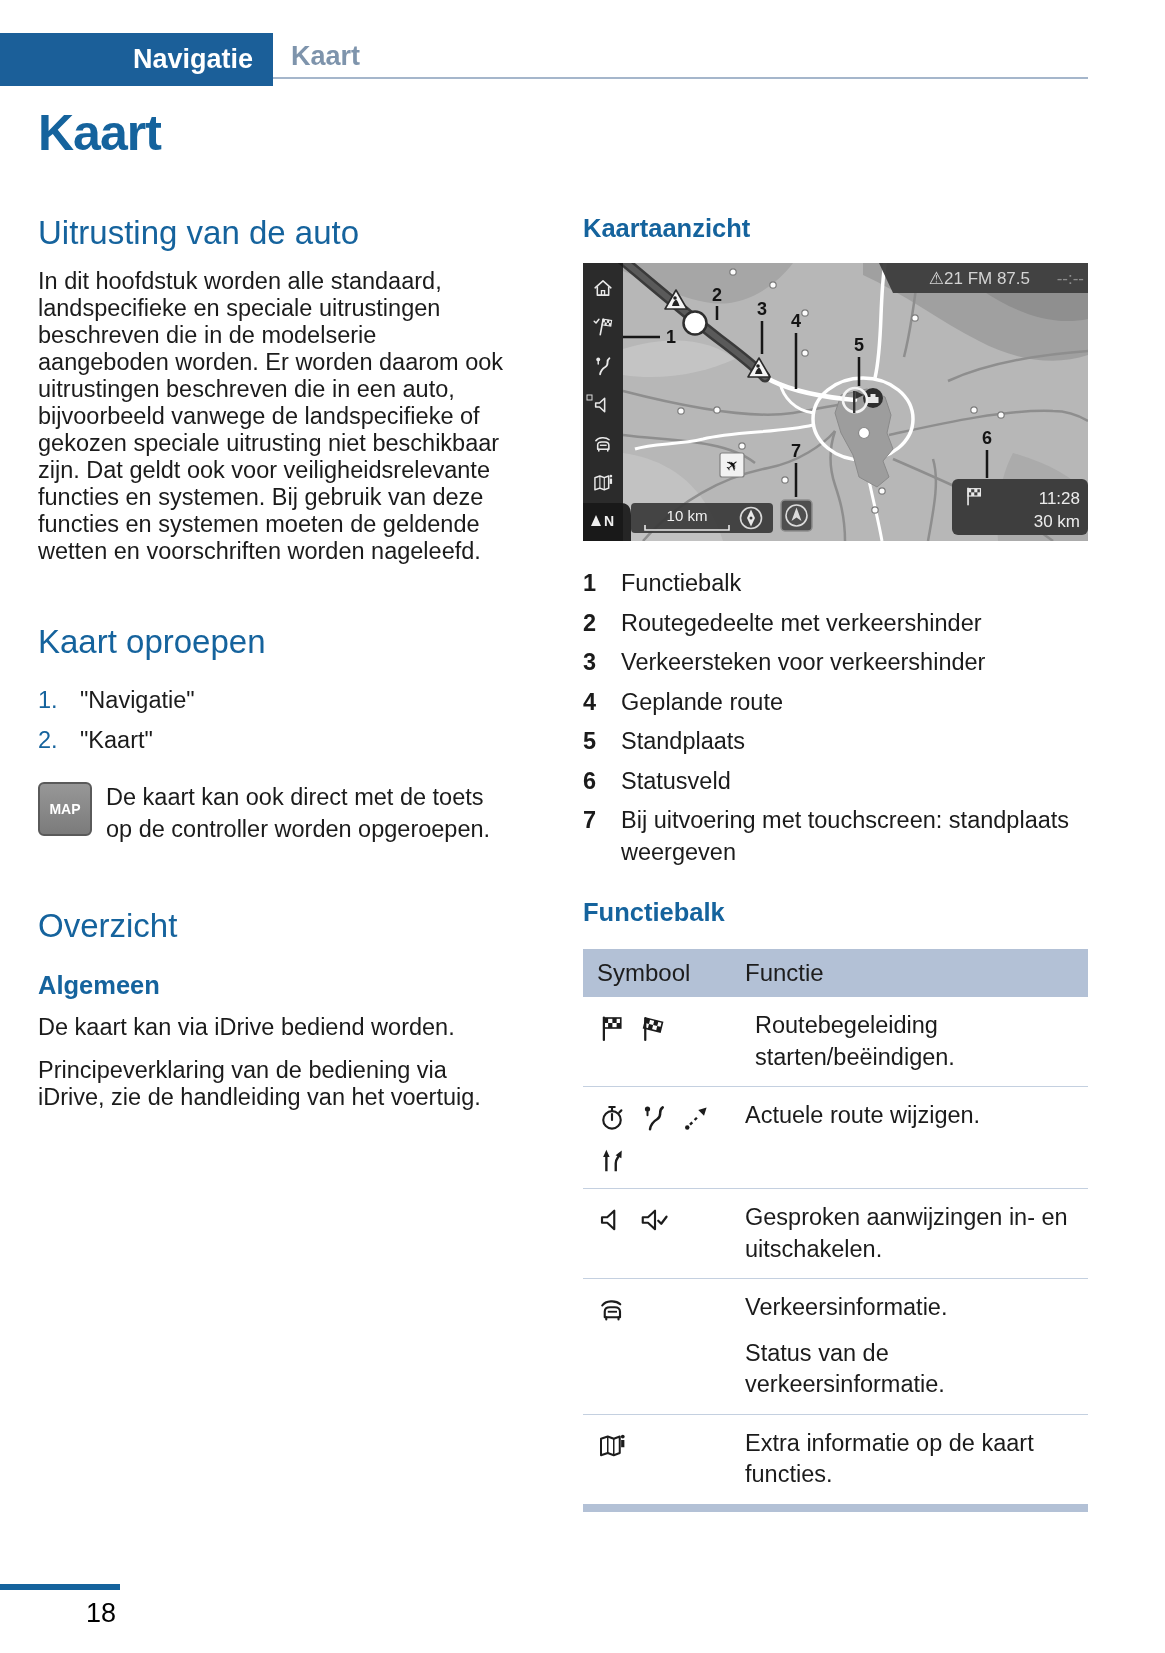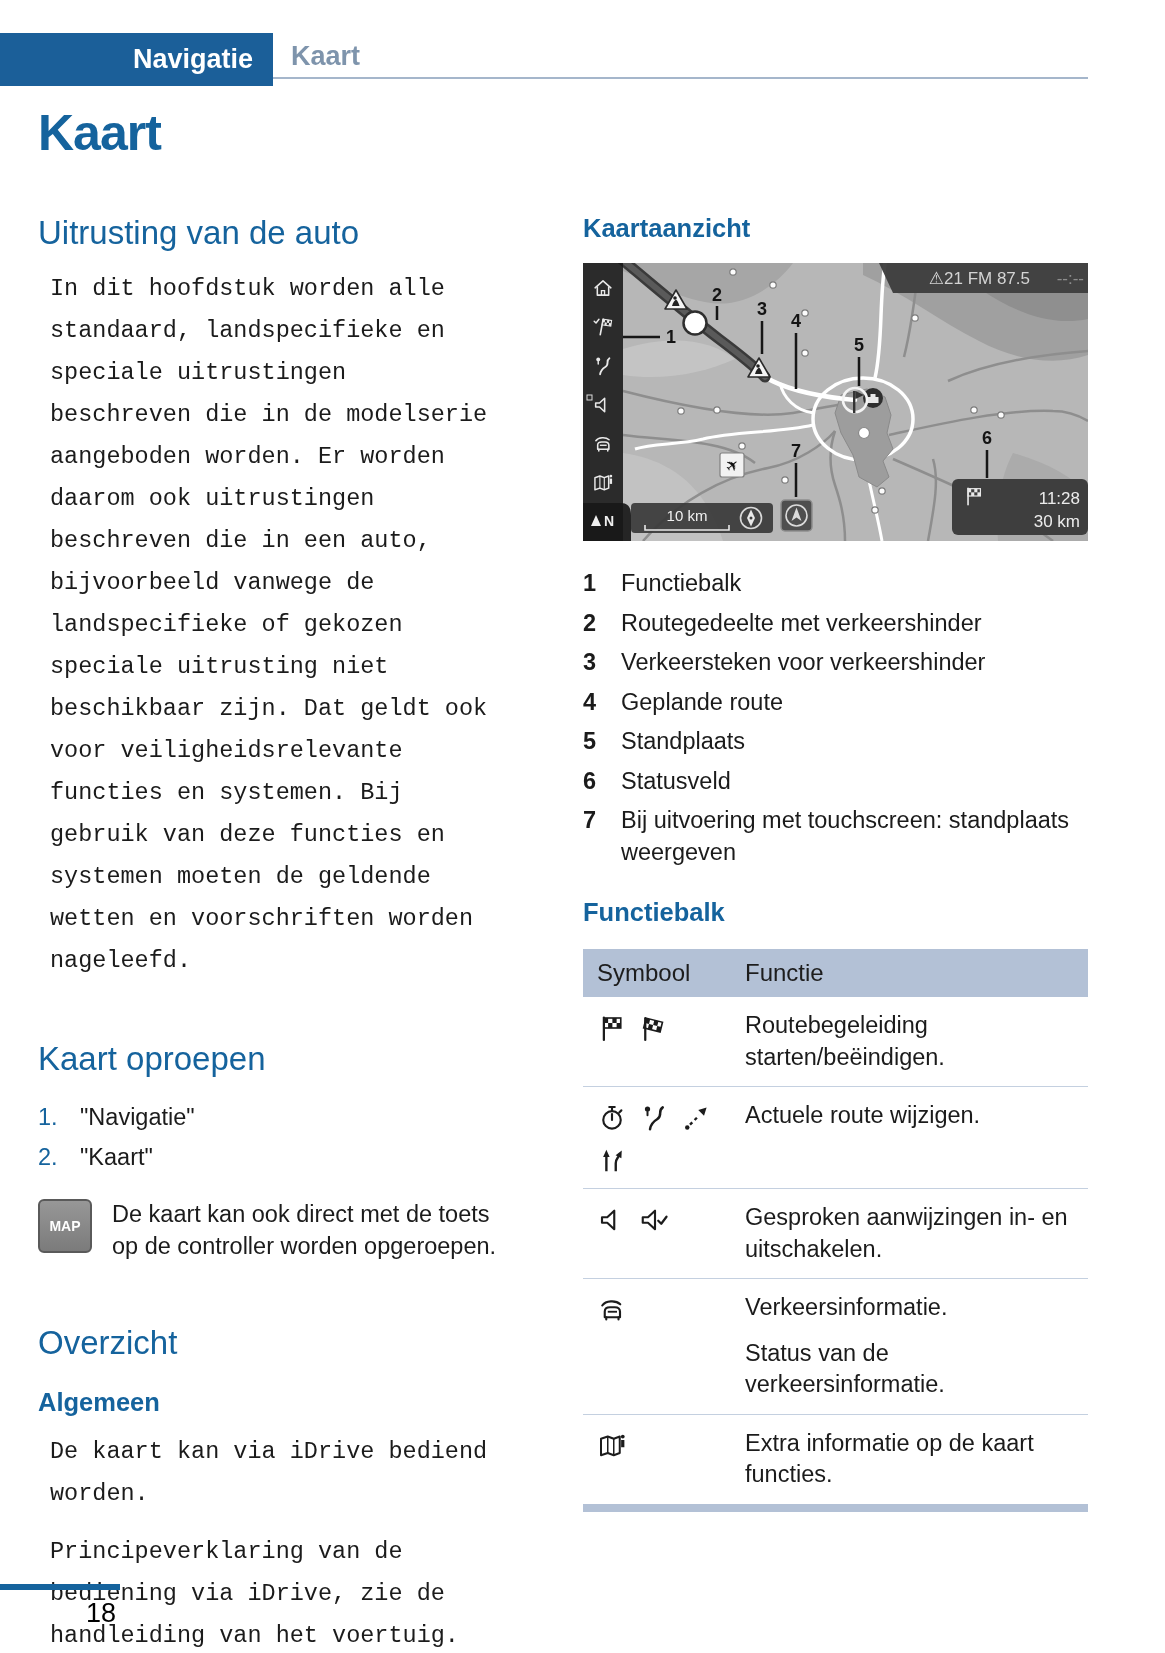--- a/index.html
+++ b/index.html
@@ -11,46 +11,46 @@
            padding-right:20px;box-sizing:border-box;font-weight:bold;font-size:27px;}
   .tab-section{position:absolute;left:291px;top:41px;font-weight:bold;font-size:27px;color:#7E94AC;}
   .header-rule{position:absolute;left:273px;top:77px;width:815px;height:2px;background:#A5B6CB;}
   .page-title{position:absolute;left:38px;top:104px;font-size:50px;font-weight:bold;
               color:#15639D;letter-spacing:-1px;}
   
   .col-left{position:absolute;left:38px;top:214px;width:470px;}
   .col-right{position:absolute;left:583px;top:214px;width:505px;}
   h2{font-size:33px;color:#15639D;margin:0 0 16px;font-weight:normal;}
   h3{font-size:25.5px;color:#15639D;margin:0 0 20px;font-weight:bold;}
-  .body-p{font-size:23.5px;line-height:42px;margin:0 12px 16px;font-family:Liberation Mono, monospace;}
+  .body-p{font-size:23.5px;line-height:27px;margin:0 0 16px;}
   .mt-sec{margin-top:58px;}
   .steps{margin-top:24px;}
   .step{display:flex;font-size:23.5px;line-height:31px;margin-bottom:9px;}
   .step .num{width:42px;color:#15639D;flex:none;}
-  .note{display:flex;gap:20px;margin-top:26px;align-items:flex-start;}
+  .note{display:flex;gap:14px;margin-top:26px;align-items:flex-start;}
   .map-btn{width:54px;height:54px;flex:none;border-radius:6px;border:2px solid #5a5a5a;
            background:linear-gradient(#979797,#7b7b7b);color:#fff;font-weight:bold;font-size:14px;
            display:flex;align-items:center;justify-content:center;box-sizing:border-box;}
   .note-text{font-size:23.5px;line-height:31.5px;}
   
   .legend{margin-top:27px;}
   .legend-item{display:flex;font-size:23.5px;line-height:31.5px;margin-bottom:8px;}
   .legend-item .num{width:38px;flex:none;font-weight:bold;}
   
   .map-shot{display:block;width:505px;height:278px;margin-top:4px;background:#B7B7B7;}
   .map-shot text{font-family:"Liberation Sans",sans-serif;}
   .callout-num{font-size:18px;font-weight:bold;fill:#141414;text-anchor:middle;}
   .sb-ico{color:#E9E9E9;}
   
   .fb-section{margin-top:30px;}
   .fb-table{margin-top:22px;border-bottom:8px solid #B3C1D6;}
   .t-head{display:flex;background:#B3C1D6;padding:10px 0 10px 14px;font-size:24px;color:#1d1d1d;}
   .t-head .c1{width:148px;flex:none;}
   .t-row{display:flex;padding:13px 0 13px 14px;border-top:1px solid #C4D0E0;}
-  .t-row.no-sep{border-top:none;}
+  .t-row.no-sep{border-top:none;gap:10px;}
   .sym-cell{width:148px;flex:none;display:flex;flex-wrap:wrap;gap:12px;align-content:flex-start;padding-top:3px;}
   .fn-cell{flex:1;font-size:23.5px;line-height:31.5px;padding-right:2px;}
   .fn-cell p{margin:0 0 14px;}
   .fn-cell p:last-child{margin-bottom:0;}
   .ico{width:30px;height:30px;color:#1c1c1c;display:block;}
   .ico svg{width:30px;height:30px;display:block;}
   
   .footer-rule{position:absolute;left:0;top:1584px;width:120px;height:6px;background:#15639D;}
   .page-num{position:absolute;left:86px;top:1598px;font-size:27px;color:#000000;}
   .defs-holder{position:absolute;width:0;height:0;overflow:hidden;}

